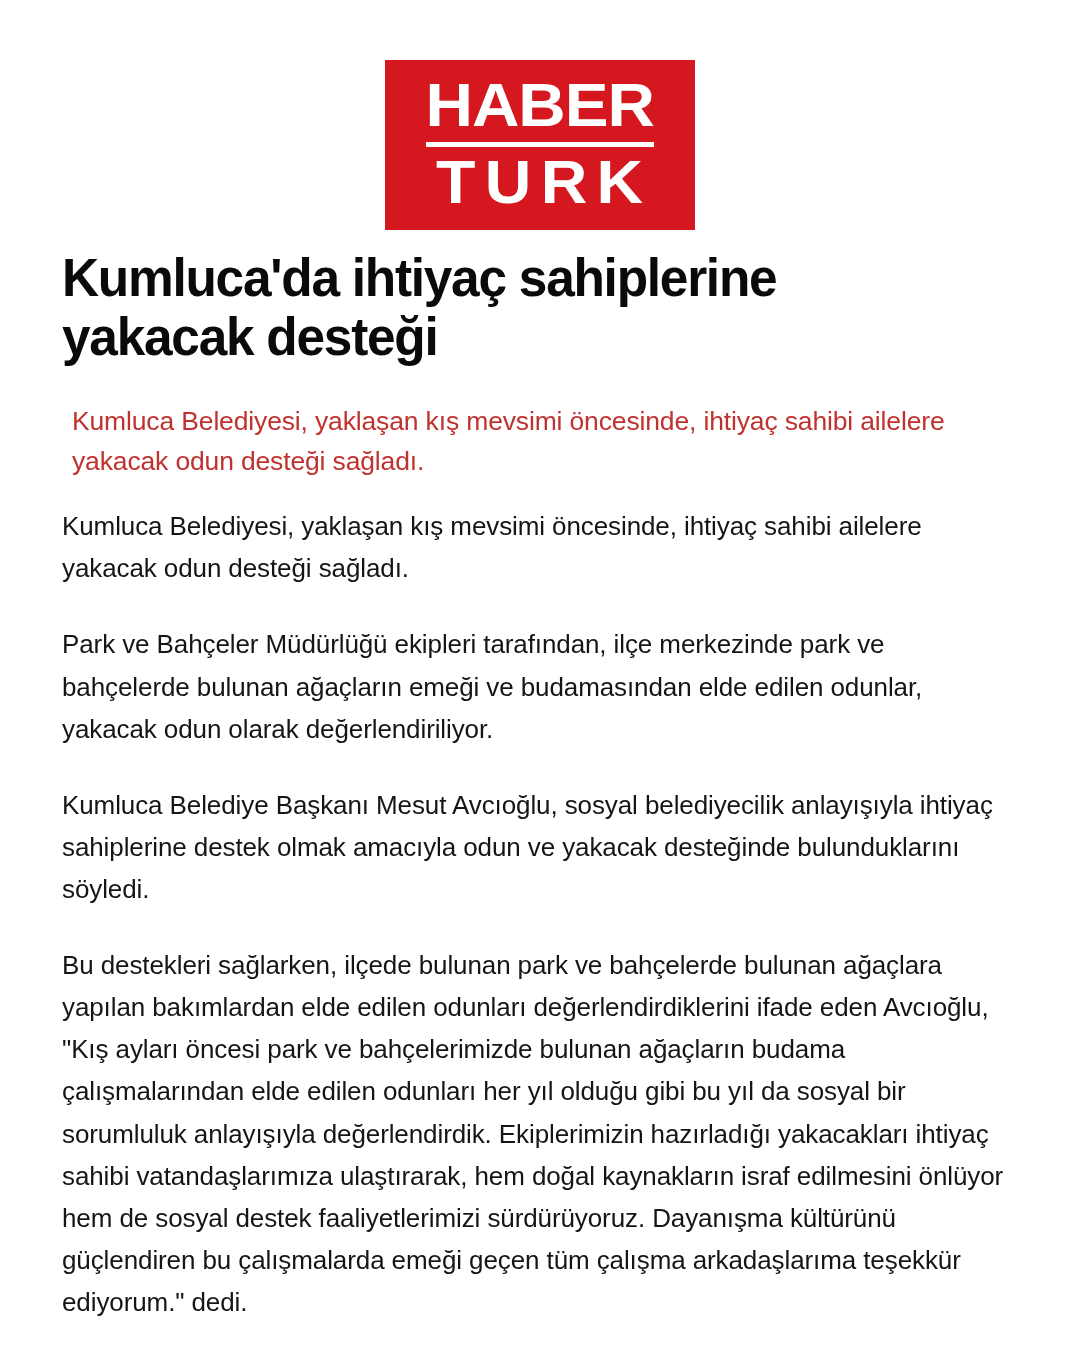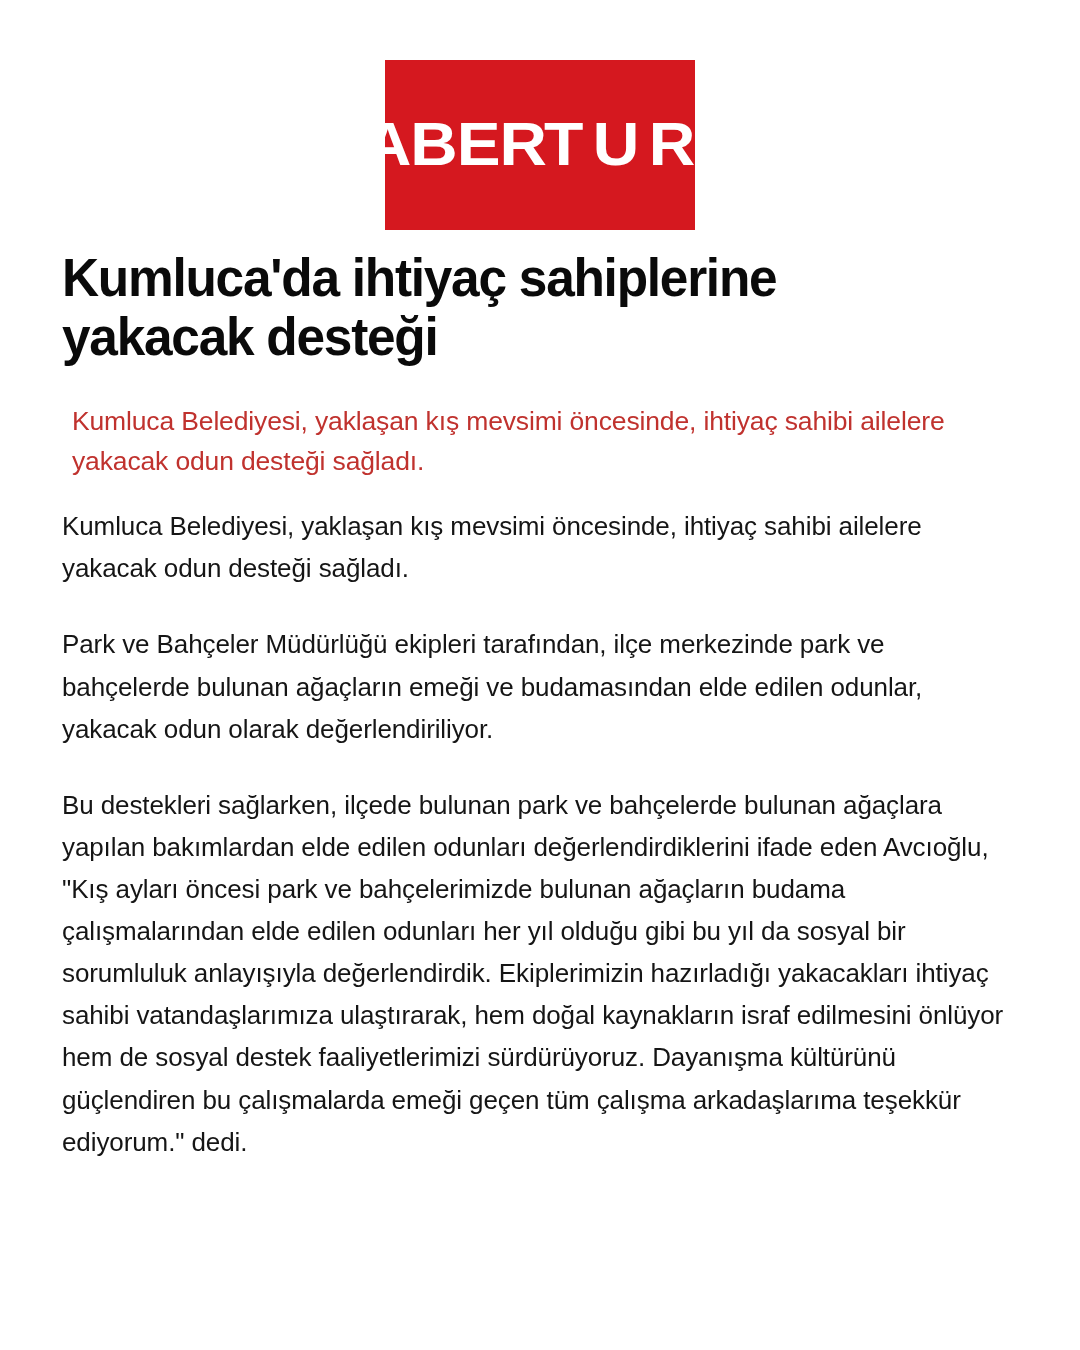--- a/index.html
+++ b/index.html
@@ -33,21 +33,21 @@
     justify-content: center;
     align-items: flex-start;
     padding-top: 60px;
   }
 
   .logo-block {
     width: 310px;
     height: 170px;
     background: #D5181F;
     display: flex;
-    flex-direction: row;
+    flex-direction: column;
     align-items: center;
     justify-content: center;
     box-sizing: border-box;
     padding: 16px 12px 18px 12px;
     user-select: none;
   }
 
   .logo-haber {
     color: #ffffff;
     font-family: "Liberation Sans Narrow", "Liberation Sans", "DejaVu Sans Condensed", sans-serif;
@@ -138,18 +138,19 @@
 
   <main class="article">
 
     <h1 class="headline">Kumluca'da ihtiyaç sahiplerine yakacak desteği</h1>
 
     <p class="summary">Kumluca Belediyesi, yaklaşan kış mevsimi öncesinde, ihtiyaç sahibi ailelere yakacak odun desteği sağladı.</p>
 
     <section class="body-copy">
       <p>Kumluca Belediyesi, yaklaşan kış mevsimi öncesinde, ihtiyaç sahibi ailelere yakacak odun desteği sağladı.</p>
       <p>Park ve Bahçeler Müdürlüğü ekipleri tarafından, ilçe merkezinde park ve bahçelerde bulunan ağaçların emeği ve budamasından elde edilen odunlar, yakacak odun olarak değerlendiriliyor.</p>
+      <p>Kumluca Belediye Başkanı Mesut Avcıoğlu, sosyal belediyecilik anlayışıyla ihtiyaç sahiplerine destek olmak amacıyla odun ve yakacak desteğinde bulunduklarını söyledi.</p>
       <p>Bu destekleri sağlarken, ilçede bulunan park ve bahçelerde bulunan ağaçlara yapılan bakımlardan elde edilen odunları değerlendirdiklerini ifade eden Avcıoğlu, "Kış ayları öncesi park ve bahçelerimizde bulunan ağaçların budama çalışmalarından elde edilen odunları her yıl olduğu gibi bu yıl da sosyal bir sorumluluk anlayışıyla değerlendirdik. Ekiplerimizin hazırladığı yakacakları ihtiyaç sahibi vatandaşlarımıza ulaştırarak, hem doğal kaynakların israf edilmesini önlüyor hem de sosyal destek faaliyetlerimizi sürdürüyoruz. Dayanışma kültürünü güçlendiren bu çalışmalarda emeği geçen tüm çalışma arkadaşlarıma teşekkür ediyorum." dedi.</p>
     </section>
 
   </main>
 
 </div>
 
 </body></html>

